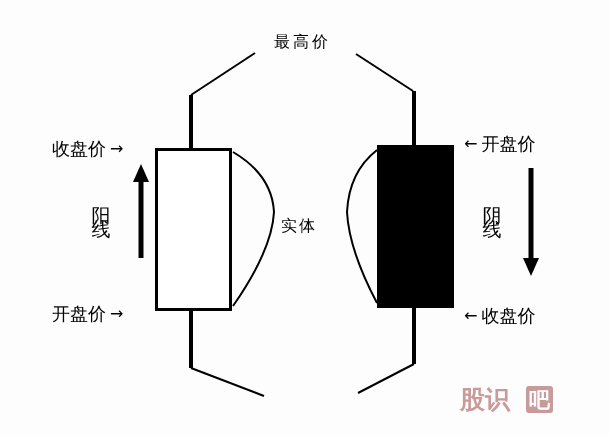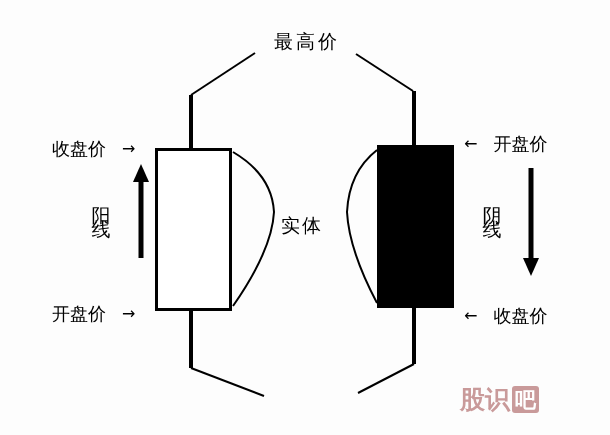--- a/index.html
+++ b/index.html
@@ -5,43 +5,43 @@
   html,body{margin:0;padding:0;}
   .canvas{
     position:relative;
     width:610px;height:435px;
     background:#fdfdfd;
     font-family:"Liberation Serif","DejaVu Serif",serif;
     color:#000;
     overflow:hidden;
   }
   .abs{position:absolute;}
-  .lbl{font-size:19px;line-height:20px;white-space:nowrap;}
-  .price-row{display:flex;align-items:center;gap:16px;font-size:18px;}
+  .lbl{font-size:16px;line-height:20px;white-space:nowrap;}
+  .price-row{display:flex;align-items:center;gap:4px;font-size:18px;}
   .small-arrow{font-size:16px;font-family:"DejaVu Sans",sans-serif;line-height:18px;}
   .vtext{
     writing-mode:vertical-rl;
     text-orientation:upright;
     font-size:19px;
     letter-spacing:12px;
     white-space:nowrap;
   }
   .candle{box-sizing:border-box;}
   .candle.bullish{
     left:155px;top:148px;width:77px;height:163px;
     background:#ffffff;border:3px solid #000;
   }
   .candle.bearish{
     left:377px;top:145px;width:77px;height:163px;
     background:#000000;border:3px solid #000;
   }
   svg.layer{position:absolute;left:0;top:0;}
   .watermark{
     left:460px;top:383px;
-    display:flex;align-items:center;gap:2px;
+    display:flex;align-items:center;gap:16px;
     font-family:"Liberation Sans","DejaVu Sans",sans-serif;
     font-weight:bold;font-size:25px;
     color:#c99a9a;
   }
   .watermark .boxed{
     display:inline-block;
     background:#c99a9a;color:#ffffff;
     font-size:21px;line-height:25px;
     padding:1px 3px;border-radius:3px;
   }

